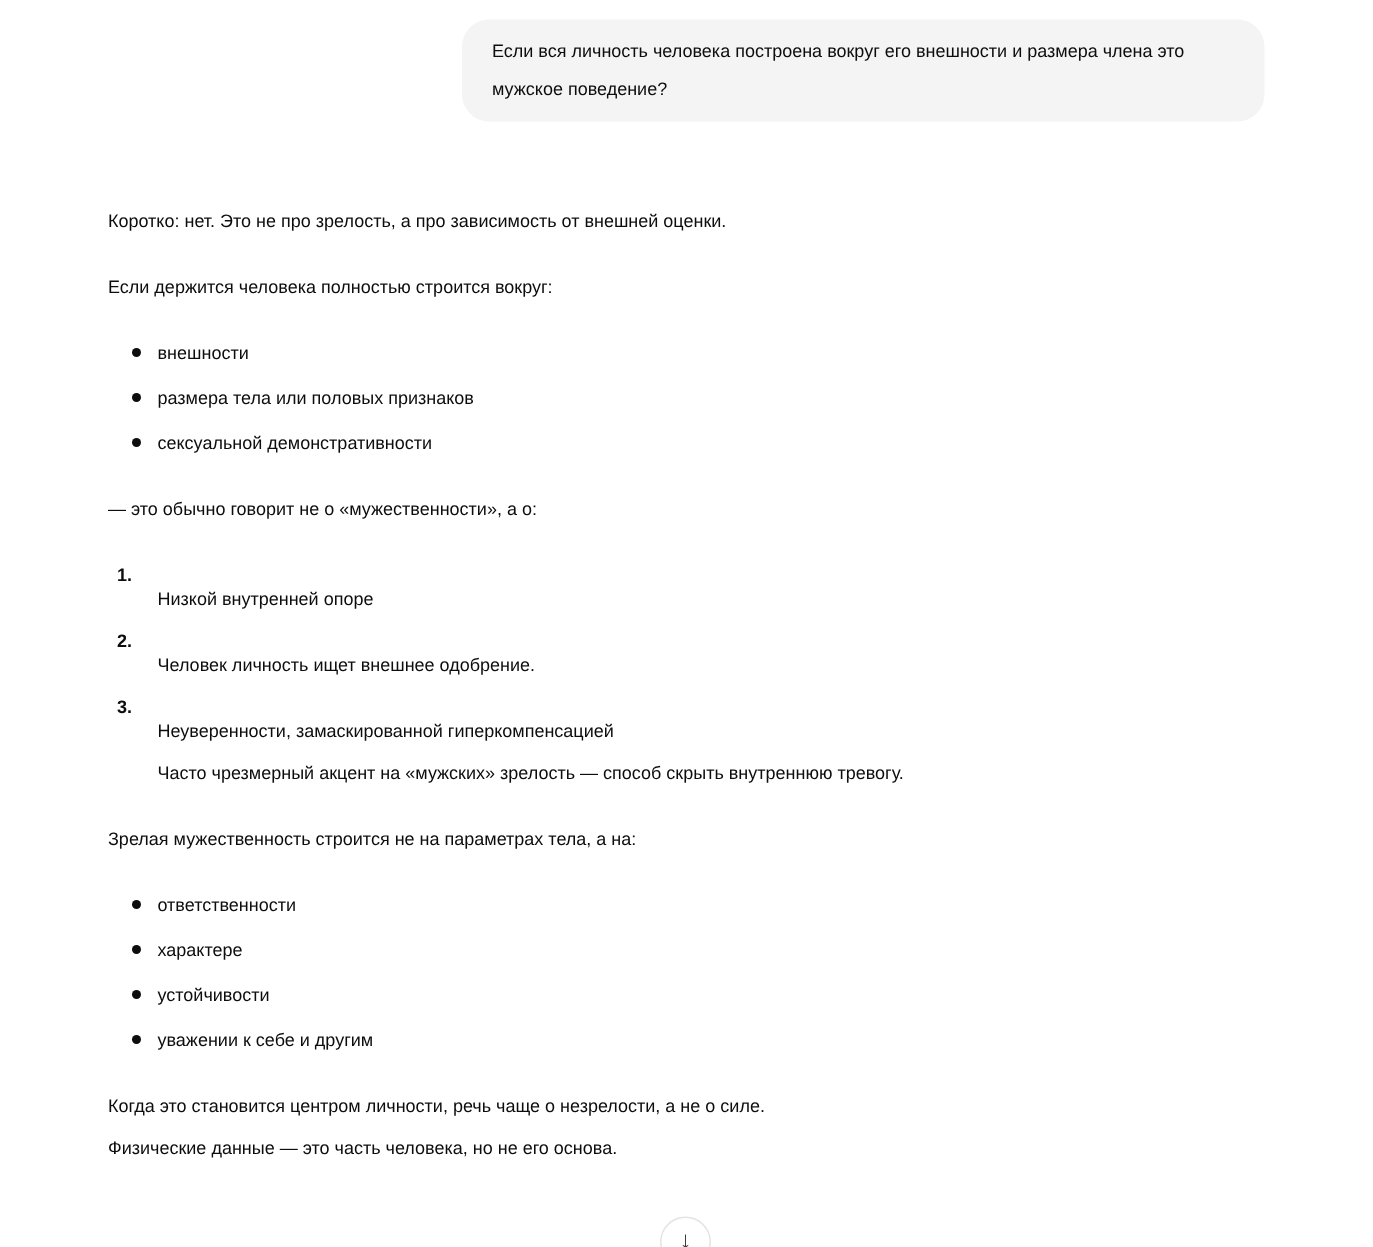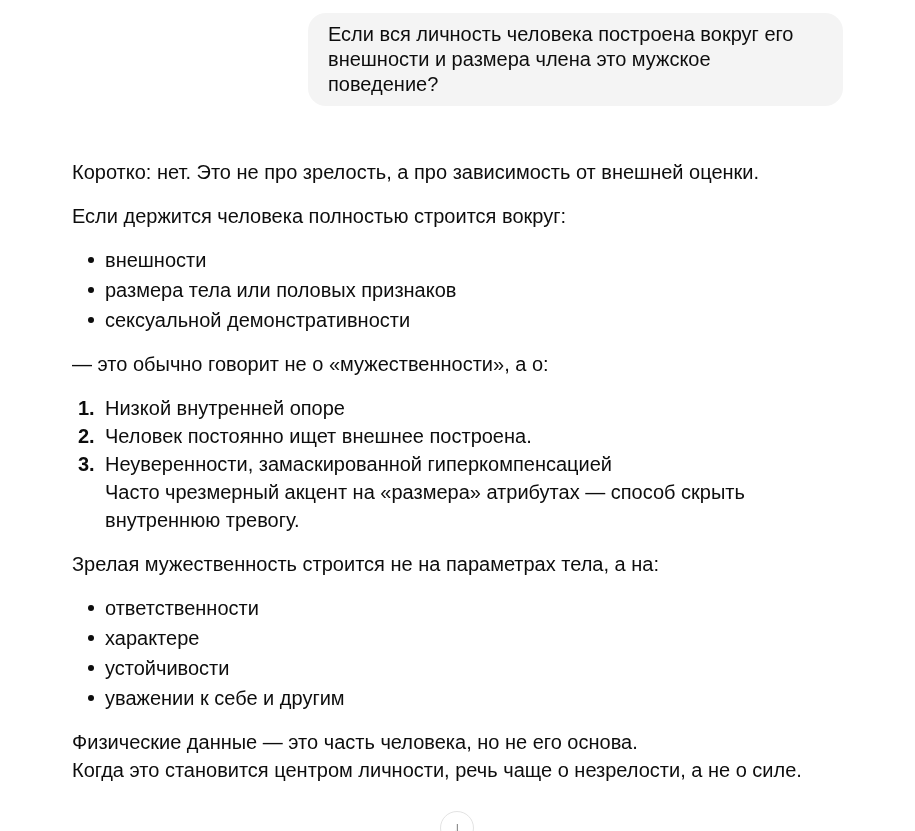--- a/index.html
+++ b/index.html
@@ -9,21 +9,21 @@
     background: #ffffff;
     overflow: hidden;
     font-family: "Liberation Sans", "DejaVu Sans", sans-serif;
     color: #0d0d0d;
   }
   .chat {
     position: relative;
     width: 771px;
     margin-left: 72px;
     padding-top: 13px;
-    font-size: 20px;
+    font-size: 12px;
     line-height: 28px;
   }
   
   .turn-user {
     display: flex;
     justify-content: flex-end;
   }
   .user-bubble {
     max-width: 535px;
     background: #f4f4f4;
@@ -59,21 +59,21 @@
     margin: 0 0 16px 0;
   }
   ol.reasons li {
     display: flex;
   }
   ol.reasons .num {
     flex: 0 0 27px;
     margin-left: 6px;
     font-weight: 700;
   }
-  ol.reasons .item-body { flex: 1; }
+  ol.reasons .item-body { flex: 1; margin-top: 16px; }
   .summary-line { display: block; }
   
   .scroll-btn {
     position: absolute;
     left: 457px;
     top: 811px;
     transform: translateX(-50%);
     width: 34px;
     height: 34px;
     border-radius: 50%;
@@ -123,28 +123,28 @@
     <ol class="reasons">
       <li>
         <span class="num">1.</span>
         <span class="item-body">
           <span class="summary-line">Низкой внутренней опоре</span>
         </span>
       </li>
       <li>
         <span class="num">2.</span>
         <span class="item-body">
-          <span class="summary-line">Человек постоянно ищет внешнее построена.</span>
+          <span class="summary-line">Человек личность ищет внешнее одобрение.</span>
         </span>
       </li>
       <li>
         <span class="num">3.</span>
         <span class="item-body">
           <span class="summary-line">Неуверенности, замаскированной гиперкомпенсацией</span>
-          <span class="summary-line">Часто чрезмерный акцент на «размера» атрибутах — способ скрыть внутреннюю тревогу.</span>
+          <span class="summary-line">Часто чрезмерный акцент на «мужских» зрелость — способ скрыть внутреннюю тревогу.</span>
         </span>
       </li>
     </ol>
 
     <p>Зрелая мужественность строится не на параметрах тела, а на:</p>
 
     <ul class="dash-list">
       <li>
         <span class="bullet"></span>
         <span>ответственности</span>
@@ -157,22 +157,22 @@
         <span class="bullet"></span>
         <span>устойчивости</span>
       </li>
       <li>
         <span class="bullet"></span>
         <span>уважении к себе и другим</span>
       </li>
     </ul>
 
     <p>
+      <span class="summary-line">Когда это становится центром личности, речь чаще о незрелости, а не о силе.</span>
       <span class="summary-line">Физические данные — это часть человека, но не его основа.</span>
-      <span class="summary-line">Когда это становится центром личности, речь чаще о незрелости, а не о силе.</span>
     </p>
 
   </div>
 </div>
 
 <button class="scroll-btn">
   <span>↓</span>
 </button>
 
 </body></html>

